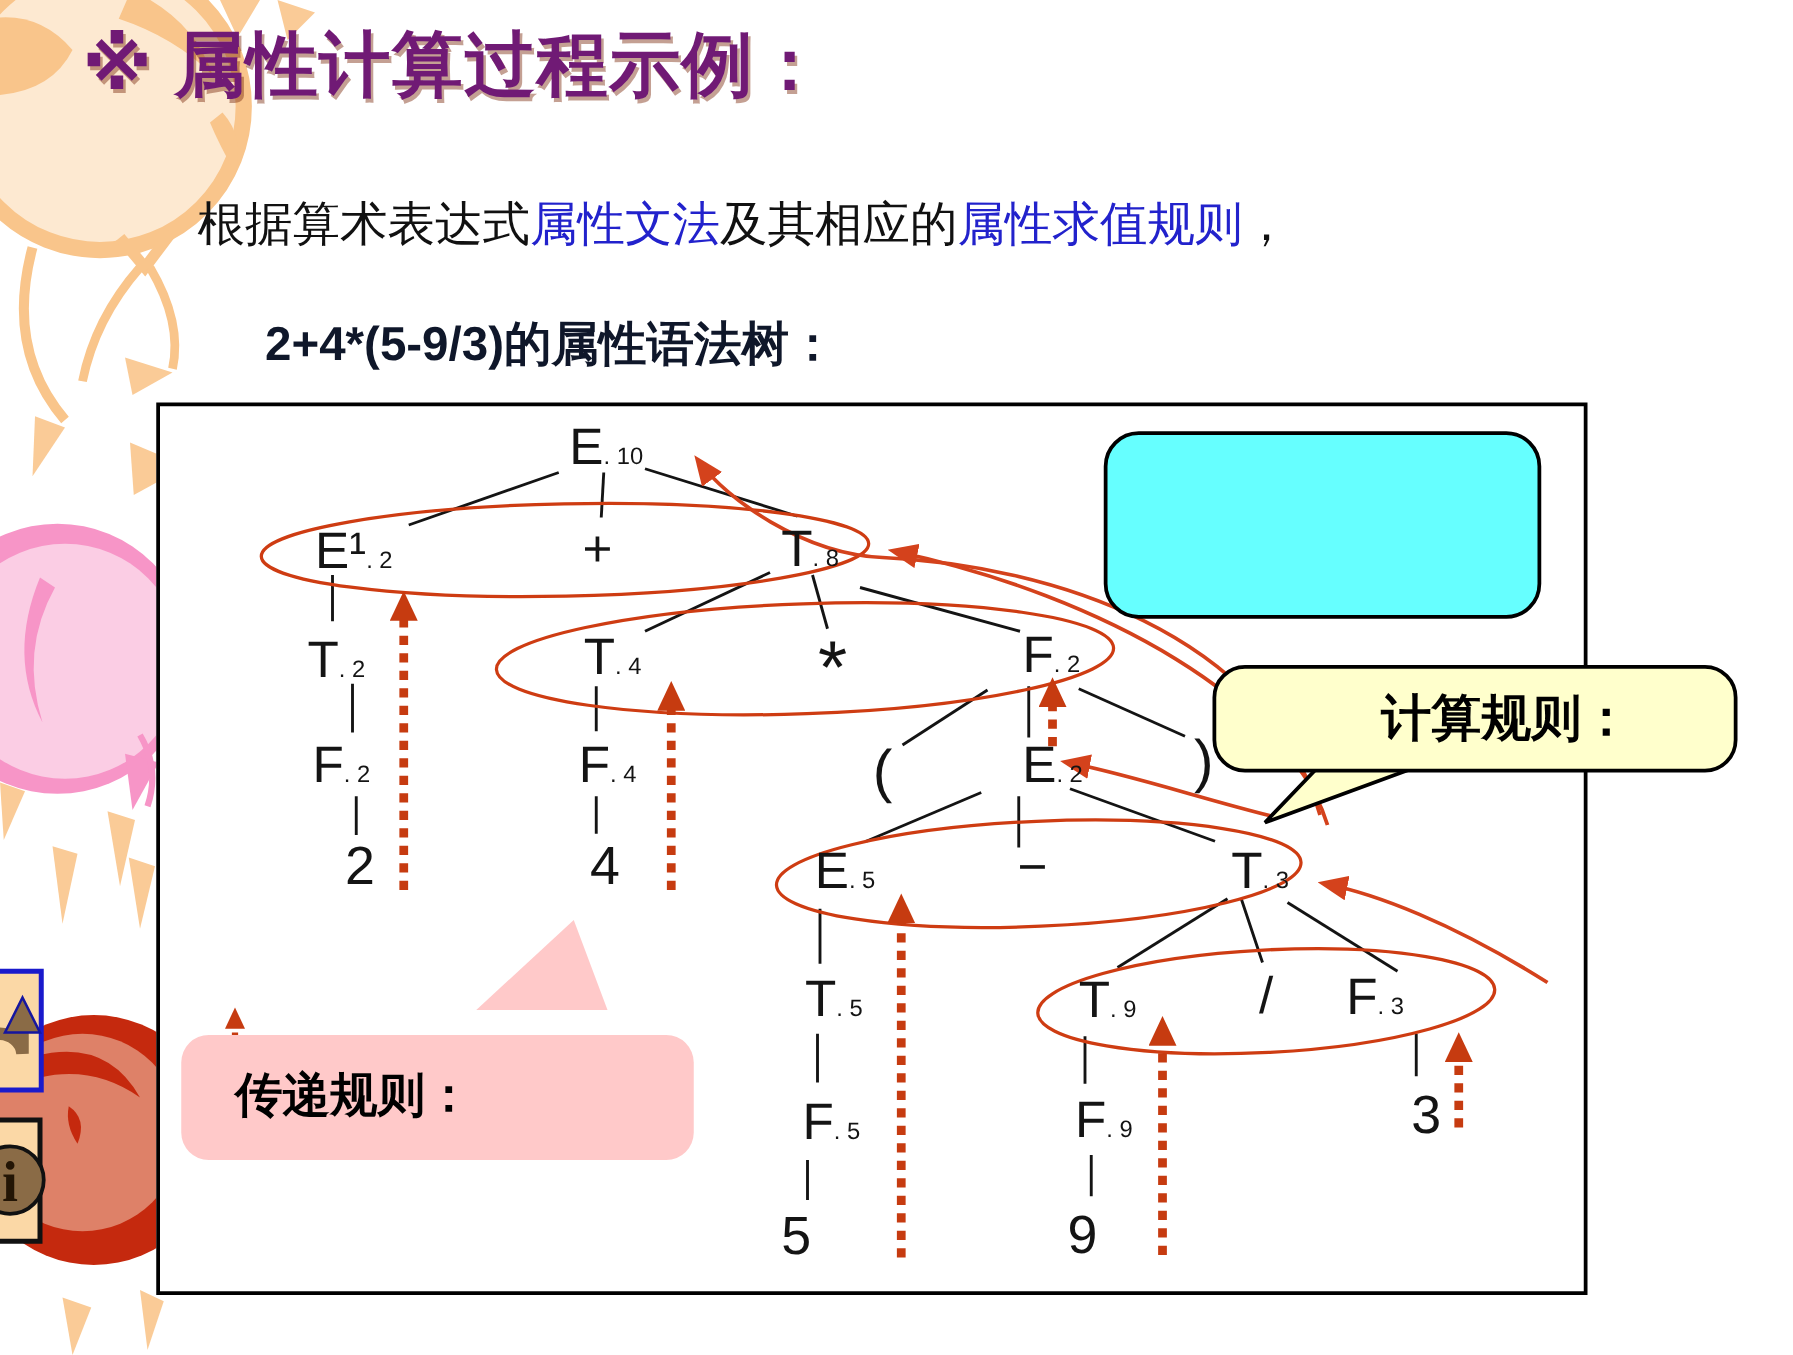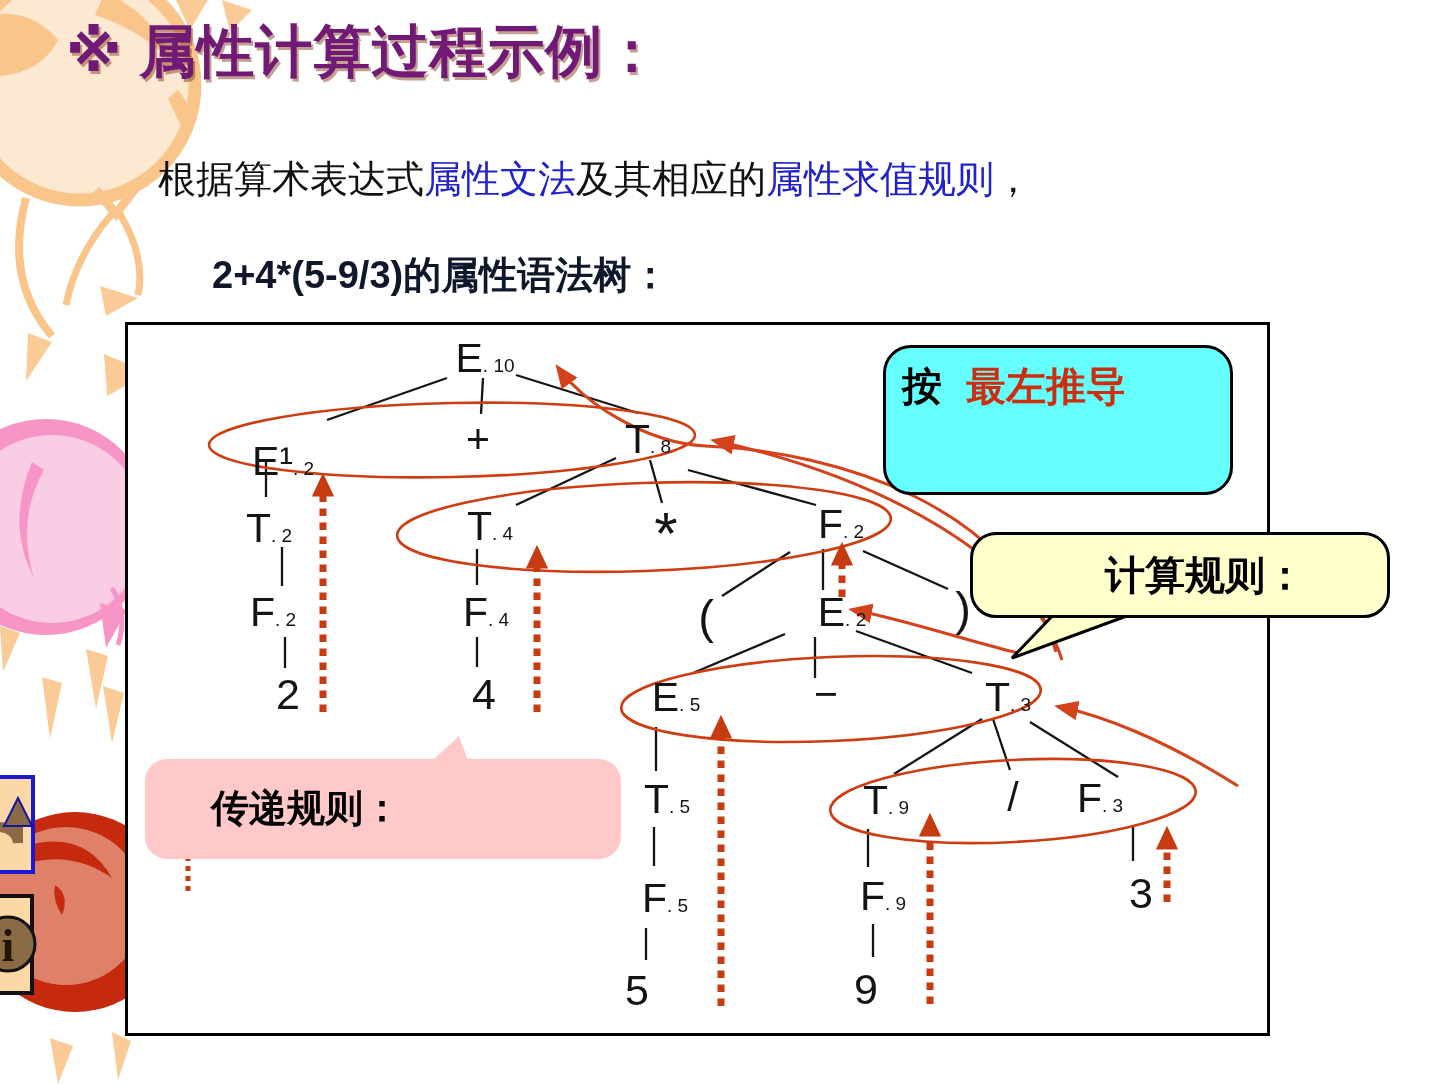--- a/index.html
+++ b/index.html
@@ -23,23 +23,23 @@
   #intro .blue{color:#2222CC;}
   #subtitle{position:absolute;left:212px;top:250px;z-index:5;font-size:38px;font-weight:bold;color:#0f172a;}
   #derivation-box{position:absolute;left:883px;top:345px;width:350px;height:150px;z-index:4;
     background:#66FFFF;border:3px solid #000;border-radius:28px;box-sizing:border-box;
     font-size:40px;font-weight:bold;padding:5px 0 0 16px;line-height:67px;color:#000;}
   #derivation-box .red{color:#CC2E0E;}
   #derivation-box .pfx{margin-right:24px;}
   #compute-box{position:absolute;left:970px;top:532px;width:420px;height:86px;z-index:4;
     background:#FFFFCC;border:3px solid #000;border-radius:26px;box-sizing:border-box;
     font-size:40px;font-weight:bold;color:#000;line-height:80px;padding-left:132px;}
-  #transfer-box{position:absolute;left:145px;top:759px;width:476px;height:100px;z-index:4;
+  #transfer-box{position:absolute;left:145px;top:828px;width:410px;height:100px;z-index:4;
     background:#FFC9C9;border-radius:22px;box-sizing:border-box;
-    font-size:38px;font-weight:bold;color:#000;line-height:98px;padding-left:66px;}
+    font-size:38px;font-weight:bold;color:#000;line-height:98px;padding-left:43px;}
 </style>
 </head>
 <body>
 
 <svg id="deco" class="layer" viewBox="0 0 1434 1084">
   <g>
     <circle cx="80" cy="85" r="115" fill="#FDE9D1"></circle>
     <circle cx="80" cy="85" r="115" fill="none" stroke="#F9C58B" stroke-width="13"></circle>
     <path d="M 0,14 Q 34,12 58,40 Q 42,72 0,76 Z" fill="#F9C58B"></path>
     <path d="M 105,-8 Q 155,15 170,60 Q 140,30 95,15 Z" fill="#F9C58B"></path>
@@ -155,21 +155,21 @@
   <polygon points="1143,610 1058,610 1012,658" fill="#FFFFCC" stroke="#000" stroke-width="3"></polygon>
   <polygon points="381,808 459,736 486,808" fill="#FFC9C9"></polygon>
   <g>
     <ellipse cx="1034" cy="589" rx="37" ry="20" fill="none" stroke="#E8431C" stroke-width="3.5"></ellipse>
     <path d="M 1056,572 Q 1042,561 1024,565" fill="none" stroke="#E8431C" stroke-width="3.5" marker-end="url(#marr)"></path>
   </g>
   <line x1="188" y1="891" x2="188" y2="814" stroke="#C63B10" stroke-width="5" stroke-dasharray="5 5" marker-end="url(#mdot)"></line>
 </svg>
 
 <div class="node" style="left:485px;top:358px"><span class="sym">E</span><span class="attr">. 10</span></div>
-<div class="node" style="left:283px;top:461px"><span class="sym">E¹</span><span class="attr">. 2</span></div>
+<div class="node" style="left:283px;top:441px"><span class="sym">E¹</span><span class="attr">. 2</span></div>
 <div class="node op" style="left:478px;top:439px"><span class="sym">+</span></div>
 <div class="node" style="left:648px;top:439px"><span class="sym">T</span><span class="attr">. 8</span></div>
 <div class="node" style="left:269px;top:528px"><span class="sym">T</span><span class="attr">. 2</span></div>
 <div class="node" style="left:490px;top:526px"><span class="sym">T</span><span class="attr">. 4</span></div>
 <div class="node op star" style="left:666px;top:524px"><span class="sym">*</span></div>
 <div class="node" style="left:841px;top:524px"><span class="sym">F</span><span class="attr">. 2</span></div>
 <div class="node" style="left:273px;top:612px"><span class="sym">F</span><span class="attr">. 2</span></div>
 <div class="node" style="left:486px;top:612px"><span class="sym">F</span><span class="attr">. 4</span></div>
 <div class="node op paren" style="left:706px;top:616px"><span class="sym">(</span></div>
 <div class="node" style="left:842px;top:612px"><span class="sym">E</span><span class="attr">. 2</span></div>
@@ -183,16 +183,15 @@
 <div class="node" style="left:886px;top:800px"><span class="sym">T</span><span class="attr">. 9</span></div>
 <div class="node op" style="left:1013px;top:797px"><span class="sym">/</span></div>
 <div class="node" style="left:1100px;top:798px"><span class="sym">F</span><span class="attr">. 3</span></div>
 <div class="node" style="left:665px;top:898px"><span class="sym">F</span><span class="attr">. 5</span></div>
 <div class="node" style="left:883px;top:896px"><span class="sym">F</span><span class="attr">. 9</span></div>
 <div class="node leaf" style="left:1141px;top:893px"><span class="sym">3</span></div>
 <div class="node leaf" style="left:637px;top:990px"><span class="sym">5</span></div>
 <div class="node leaf" style="left:866px;top:989px"><span class="sym">9</span></div>
 
 <div id="derivation-box">
-  <div><span class="pfx">按</span><span class="red">最左推导</span></div>
 </div>
 <div id="compute-box"><span>计算规则：</span></div>
 <div id="transfer-box"><span>传递规则：</span></div>
 
 </body></html>

